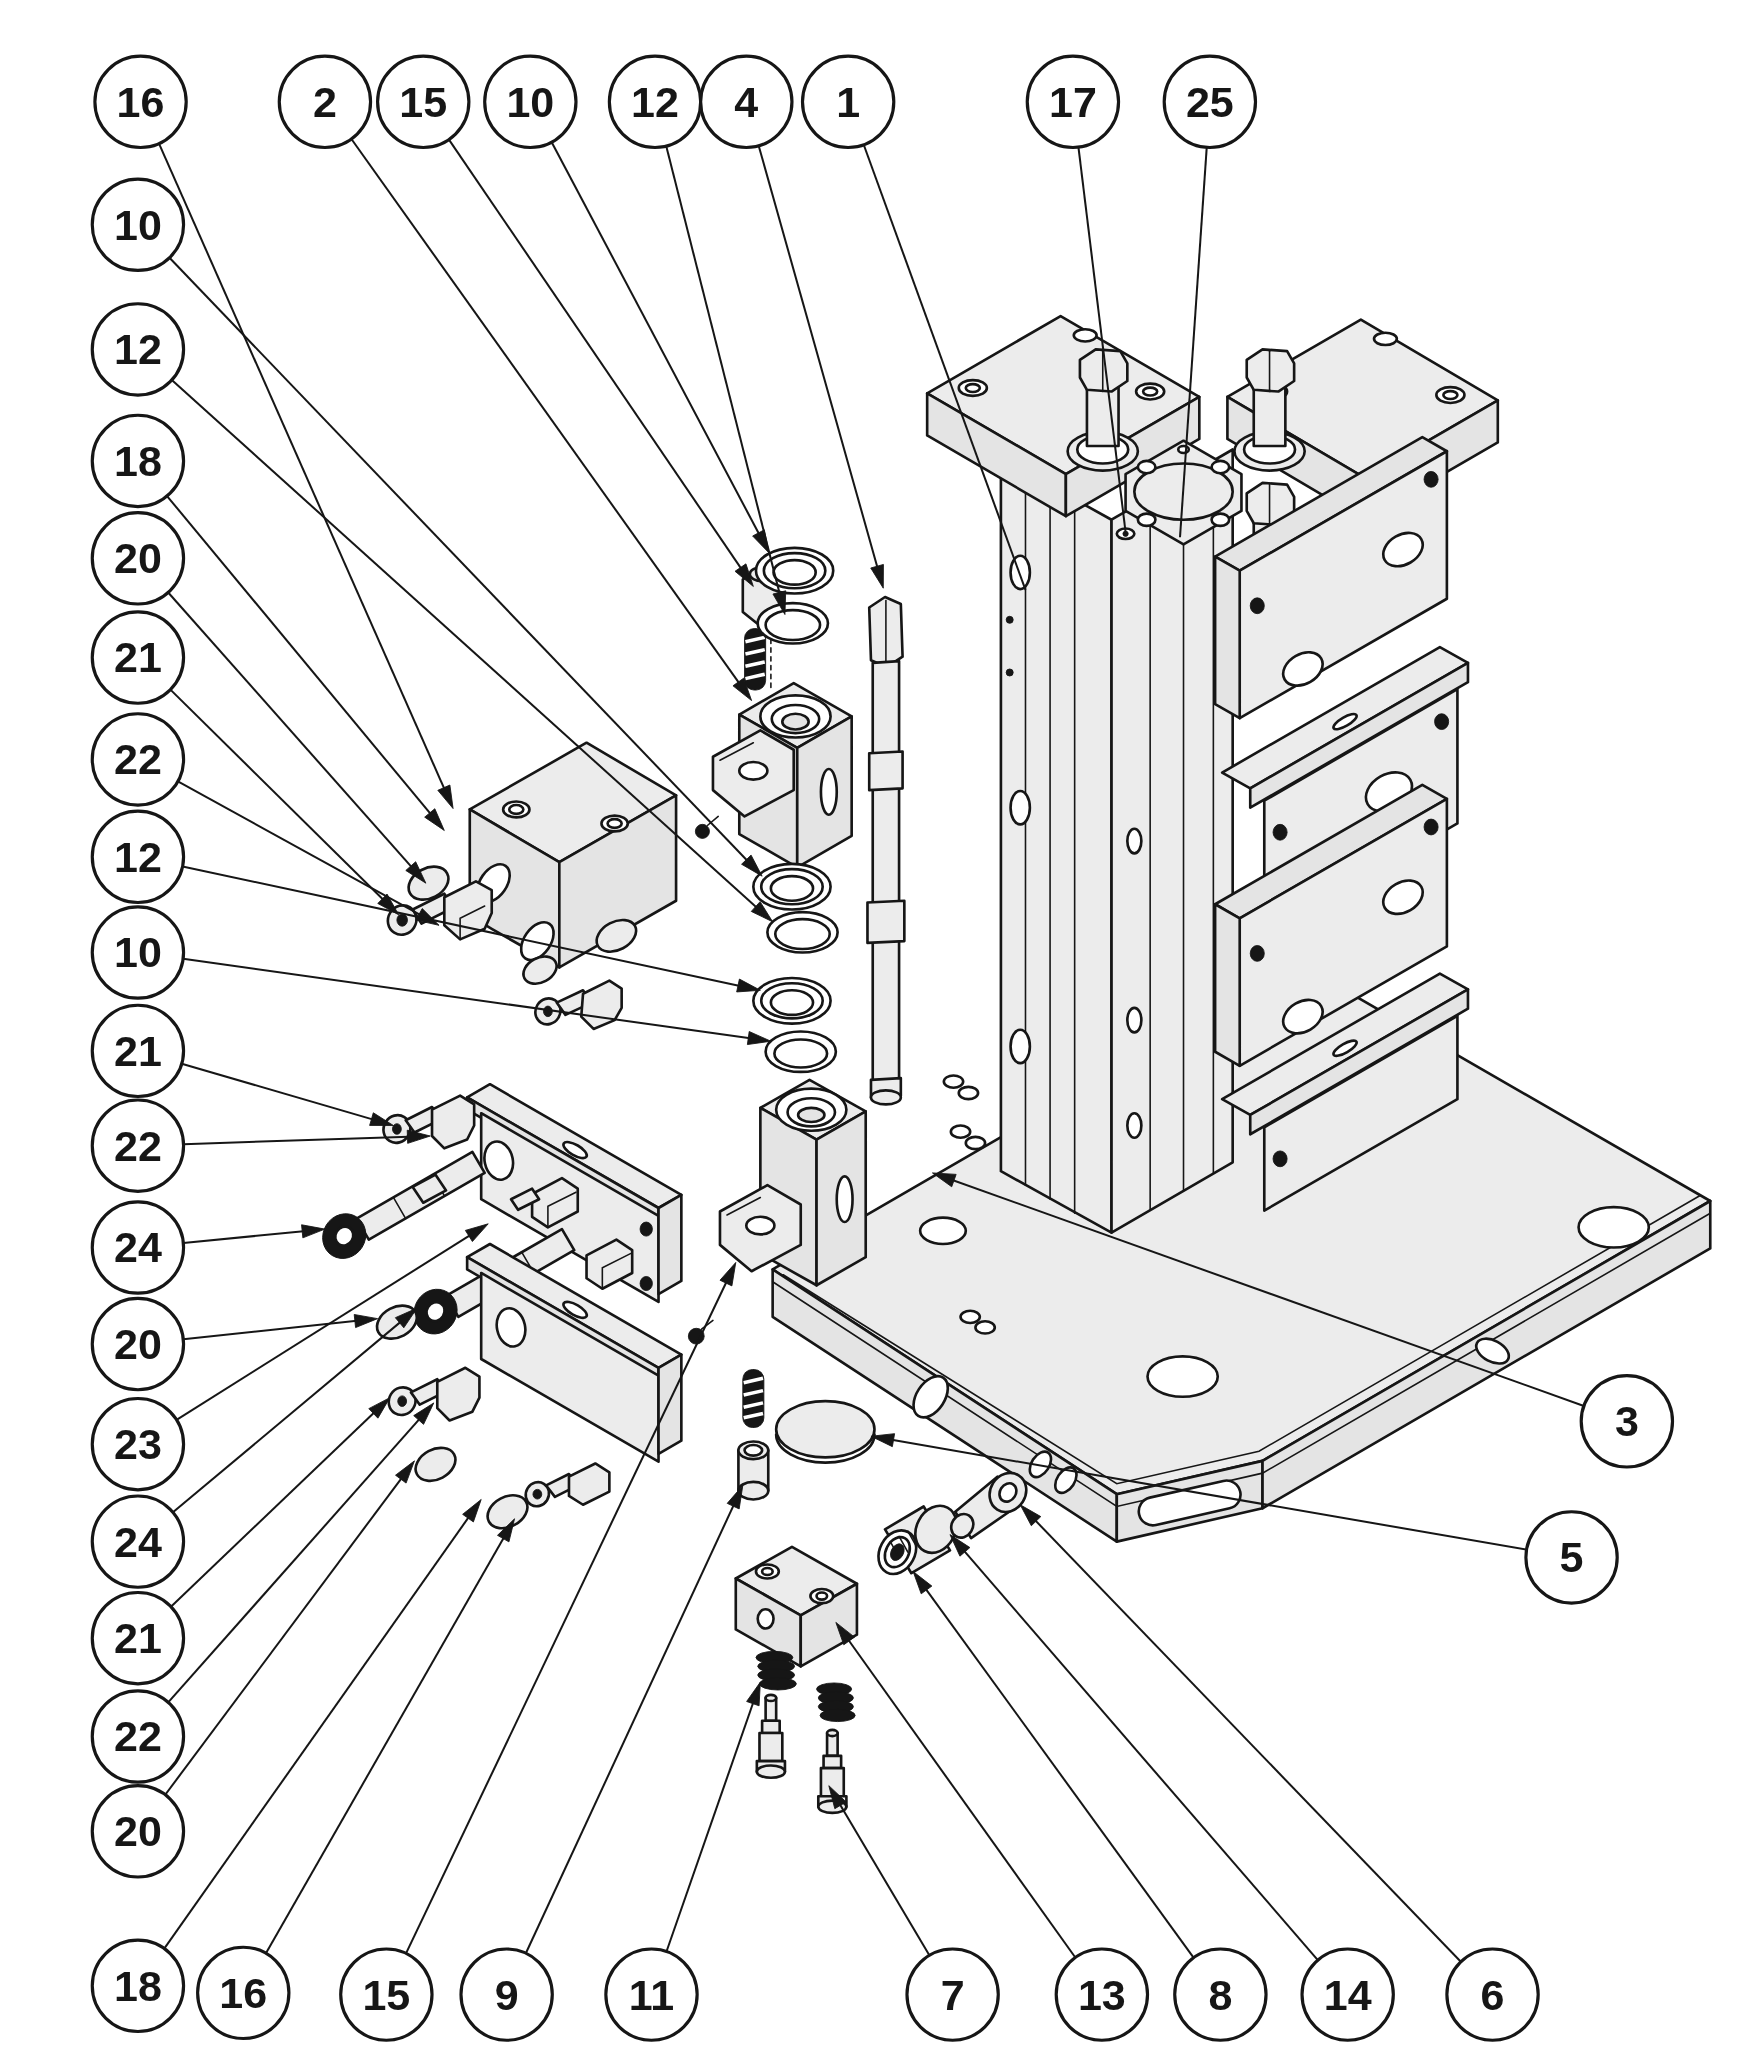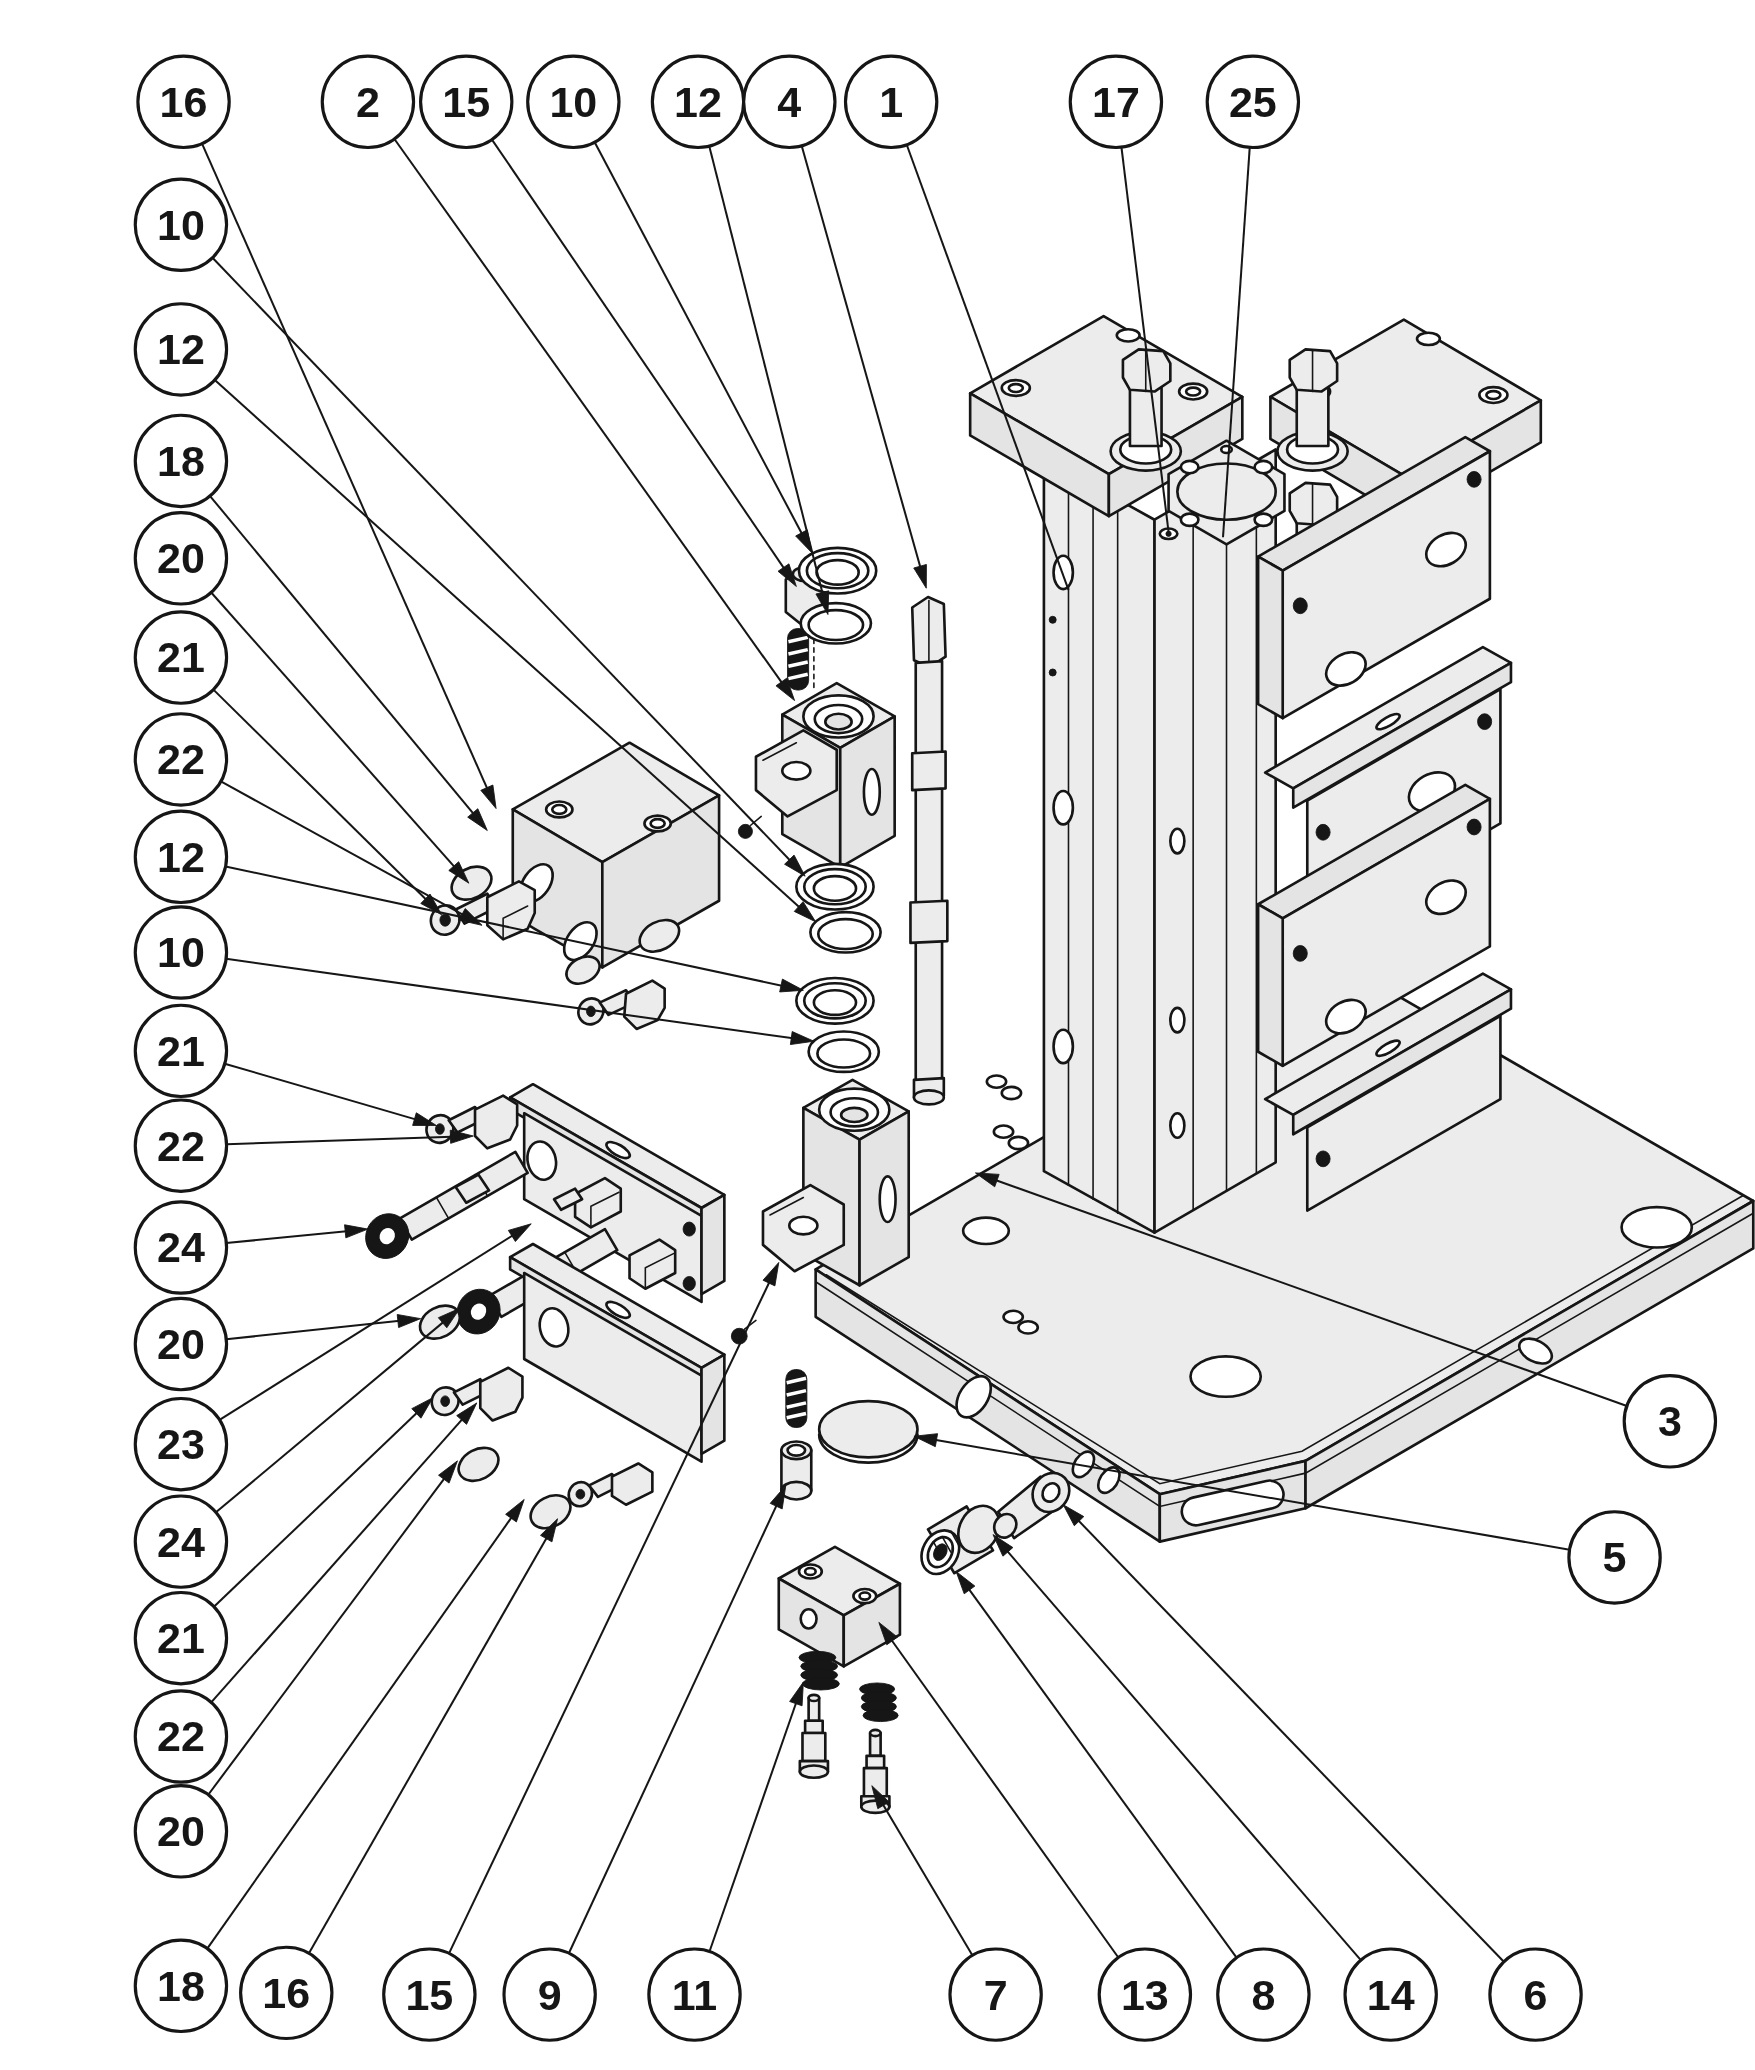--- a/index.html
+++ b/index.html
@@ -1,16 +1,16 @@
 <!DOCTYPE html>
 <html style="font-size:14px"><head>
 <meta charset="utf-8">
 <style>
   html,body{margin:0;padding:0;background:#ffffff;}
-  .stage{width:1472px;height:2071px;position:relative;background:#fff;padding-left:43px;}
+  .stage{width:1472px;height:2071px;position:relative;background:#fff;}
   svg{display:block}
   .f{fill:#ececec;stroke:#161616;stroke-width:3;stroke-linejoin:round}
   .f2{fill:#e4e4e4;stroke:#161616;stroke-width:3;stroke-linejoin:round}
   .w{fill:#ffffff;stroke:#161616;stroke-width:3}
   .k{fill:#161616;stroke:#161616;stroke-width:1}
   .n{fill:none;stroke:#161616;stroke-width:3;stroke-linecap:round;stroke-linejoin:round}
   .t{fill:none;stroke:#161616;stroke-width:1.8;stroke-linecap:round}
   .leader{fill:none;stroke:#161616;stroke-width:2.3}
   .balloon{fill:#ffffff;stroke:#161616;stroke-width:3.6}
   .blabel{font-family:"Liberation Sans","DejaVu Sans",sans-serif;font-weight:bold;font-size:49px;fill:#161616;text-anchor:middle}

